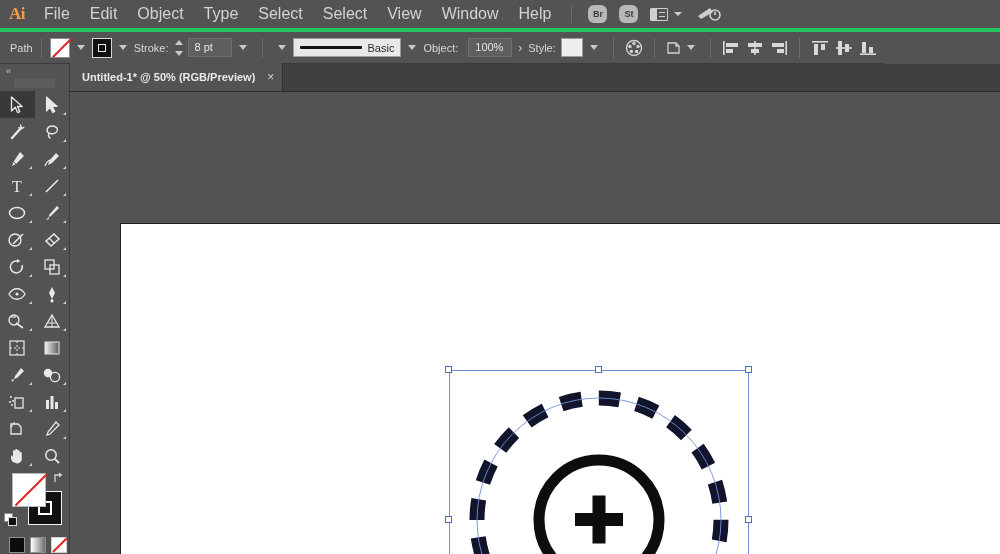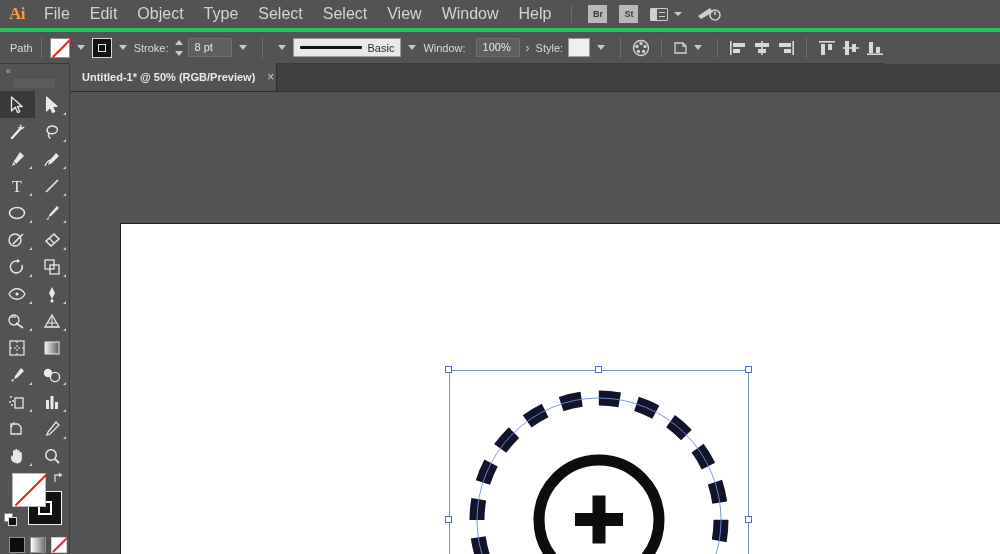--- a/index.html
+++ b/index.html
@@ -32,21 +32,21 @@
     color:#d3d3d3; font-size:16px; cursor:default; white-space:nowrap;
   }
   .menu-sep{
     width:1px; height:18px; background:#6b6b6b; margin:0 10px;
   }
   .sq-btn{
     width:19px; height:18px; margin:0 6px;
     background:#b8b8b8; color:#3a3a3a;
     font-size:9px; font-weight:bold;
     display:flex; align-items:center; justify-content:center;
-    border-radius:0; cursor:pointer;
+    border-radius:6px; cursor:pointer;
   }
   .arrange-btn{ display:flex; align-items:center; margin-left:6px; cursor:pointer; }
   .arrange-ico{
     width:18px; height:13px; border:1.5px solid #cfcfcf; position:relative; border-radius:1px;
   }
   .arrange-ico:before{
     content:""; position:absolute; left:0; top:0; bottom:0; width:6px; background:#cfcfcf;
   }
   .arrange-ico:after{
     content:""; position:absolute; left:8px; top:3px; right:2px; height:1.5px;
@@ -112,21 +112,21 @@
   .opacity-chev{ color:#cfcfcf; font-size:12px; margin:0 6px; flex:none; cursor:pointer; }
 
   
   .tabbar{
     position:absolute; left:70px; top:64px; width:930px; height:28px;
     background:#404040; border-bottom:1px solid #2f2f2f;
     display:flex; align-items:flex-end;
   }
   .doctab{
     height:28px; background:#535353; display:flex; align-items:center;
-    padding:0 2px 0 12px; gap:12px; cursor:pointer;
+    padding:0 8px 0 12px; gap:12px; cursor:pointer;
     border-right:1px solid #2f2f2f;
   }
   .doctab .t{ color:#e9e9e9; font-size:11px; font-weight:bold; white-space:nowrap; }
   .doctab .x{ color:#cccccc; font-size:12px; line-height:1; cursor:pointer; }
 
   
   .toolpanel{
     position:absolute; left:0; top:64px; width:70px; height:490px;
     background:#535353; border-right:1px solid #3c3c3c;
   }
@@ -255,21 +255,21 @@
     <div class="cb-sep"></div>
 
     <div class="dd-arrow"></div>
 
     <div class="combo">
       <div class="line"></div>
       <span>Basic</span>
     </div>
     <div class="dd-arrow"></div>
 
-    <div class="cb-label">Window:</div>
+    <div class="cb-label">Object:</div>
     <div class="cb-gap"></div>
     <div class="field">100%</div>
     <div class="opacity-chev">›</div>
 
     <div class="cb-label">Style:</div>
     <div class="cb-gap" style="width:5px"></div>
     <div class="style-swatch"></div>
     <div class="dd-arrow"></div>
 
     <div class="cb-sep"></div>

